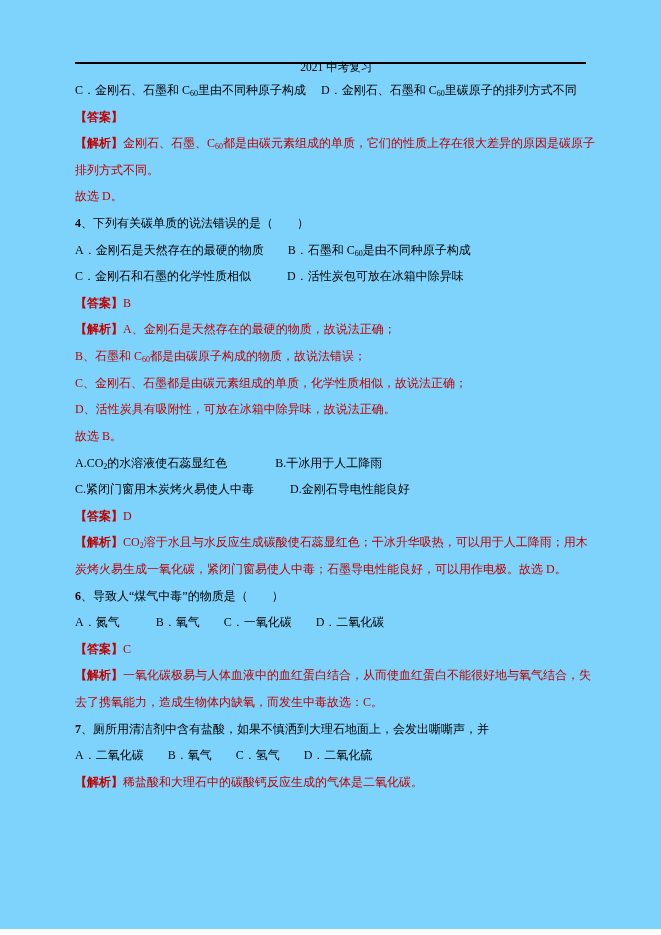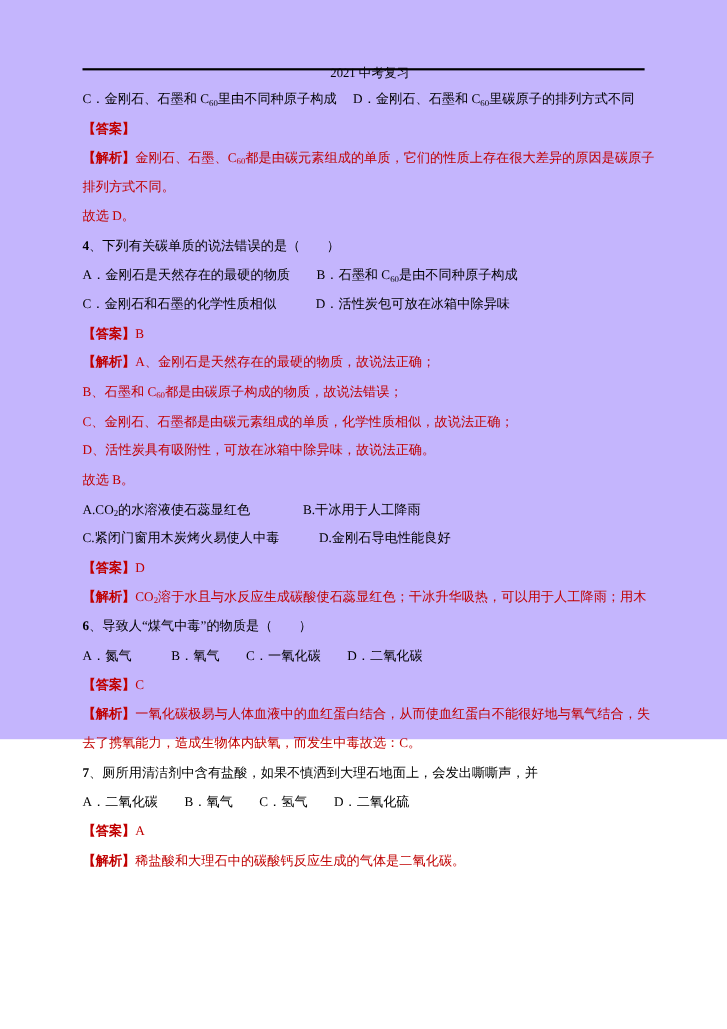--- a/index.html
+++ b/index.html
@@ -8,22 +8,22 @@
     background: #ffffff;
     width: 661px;
     height: 935px;
     overflow: hidden;
     font-family: "Liberation Serif", "DejaVu Serif", serif;
     color: #000000;
   }
   .page {
     position: relative;
     width: 661px;
-    height: 672px;
-    background: #c4b5fd;
+    height: 929px;
+    background: #7dd3fc;
   }
   .header {
     position: absolute;
     top: 45px;
     left: 75px;
     width: 511px;
     text-align: center;
     font-size: 11.5px;
     line-height: 15px;
     color: #000000;
@@ -79,23 +79,23 @@
       <div class="line"><span class="seg red bold">【答案】</span><span class="seg red">B</span></div>
       <div class="line"><span class="seg red bold">【解析】</span><span class="seg red">A、金刚石是天然存在的最硬的物质，故说法正确；</span></div>
       <div class="line"><span class="seg red">B、石墨和 C</span><sub class="seg seg-sub red">60</sub><span class="seg red">都是由碳原子构成的物质，故说法错误；</span></div>
       <div class="line"><span class="seg red">C、金刚石、石墨都是由碳元素组成的单质，化学性质相似，故说法正确；</span></div>
       <div class="line"><span class="seg red">D、活性炭具有吸附性，可放在冰箱中除异味，故说法正确。</span></div>
       <div class="line"><span class="seg red">故选 B。</span></div>
       <div class="line"><span class="seg">A.CO</span><sub class="seg seg-sub">2</sub><span class="seg">的水溶液使石蕊显红色　　　　B.干冰用于人工降雨</span></div>
       <div class="line"><span class="seg">C.紧闭门窗用木炭烤火易使人中毒　　　D.金刚石导电性能良好</span></div>
       <div class="line"><span class="seg red bold">【答案】</span><span class="seg red">D</span></div>
       <div class="line"><span class="seg red bold">【解析】</span><span class="seg red">CO</span><sub class="seg seg-sub red">2</sub><span class="seg red">溶于水且与水反应生成碳酸使石蕊显红色；干冰升华吸热，可以用于人工降雨；用木</span></div>
+      <div class="line"><span class="seg red">炭烤火易生成一氧化碳，紧闭门窗易使人中毒；石墨导电性能良好，可以用作电极。故选 D。</span></div>
       <div class="line"><span class="seg bold">6</span><span class="seg">、导致人“煤气中毒”的物质是（　　）</span></div>
       <div class="line"><span class="seg">A．氮气　　　B．氧气　　C．一氧化碳　　D．二氧化碳</span></div>
       <div class="line"><span class="seg red bold">【答案】</span><span class="seg red">C</span></div>
       <div class="line"><span class="seg red bold">【解析】</span><span class="seg red">一氧化碳极易与人体血液中的血红蛋白结合，从而使血红蛋白不能很好地与氧气结合，失</span></div>
       <div class="line"><span class="seg red">去了携氧能力，造成生物体内缺氧，而发生中毒故选：C。</span></div>
       <div class="line"><span class="seg bold">7</span><span class="seg">、厕所用清洁剂中含有盐酸，如果不慎洒到大理石地面上，会发出嘶嘶声，并</span></div>
       <div class="line"><span class="seg">A．二氧化碳　　B．氧气　　C．氢气　　D．二氧化硫</span></div>
-      <div class="line"><span class="seg red bold">【答案】</span><span class="seg red">A</span></div>
       <div class="line"><span class="seg red bold">【解析】</span><span class="seg red">稀盐酸和大理石中的碳酸钙反应生成的气体是二氧化碳。</span></div>
     </div>
 </div>
 
 </body></html>

